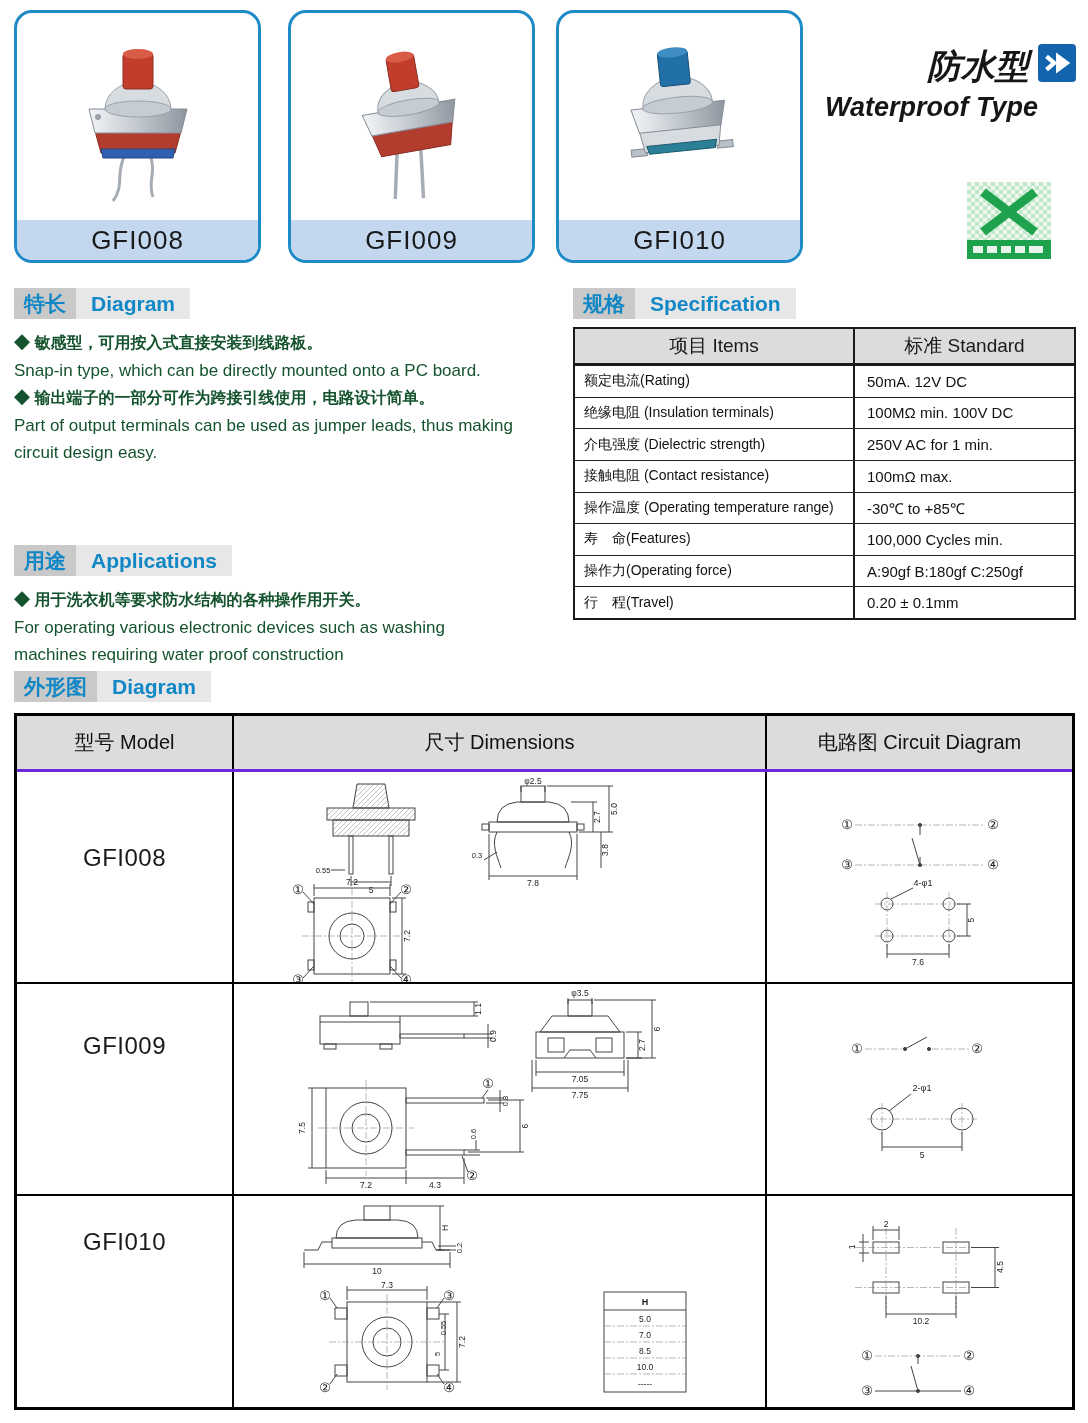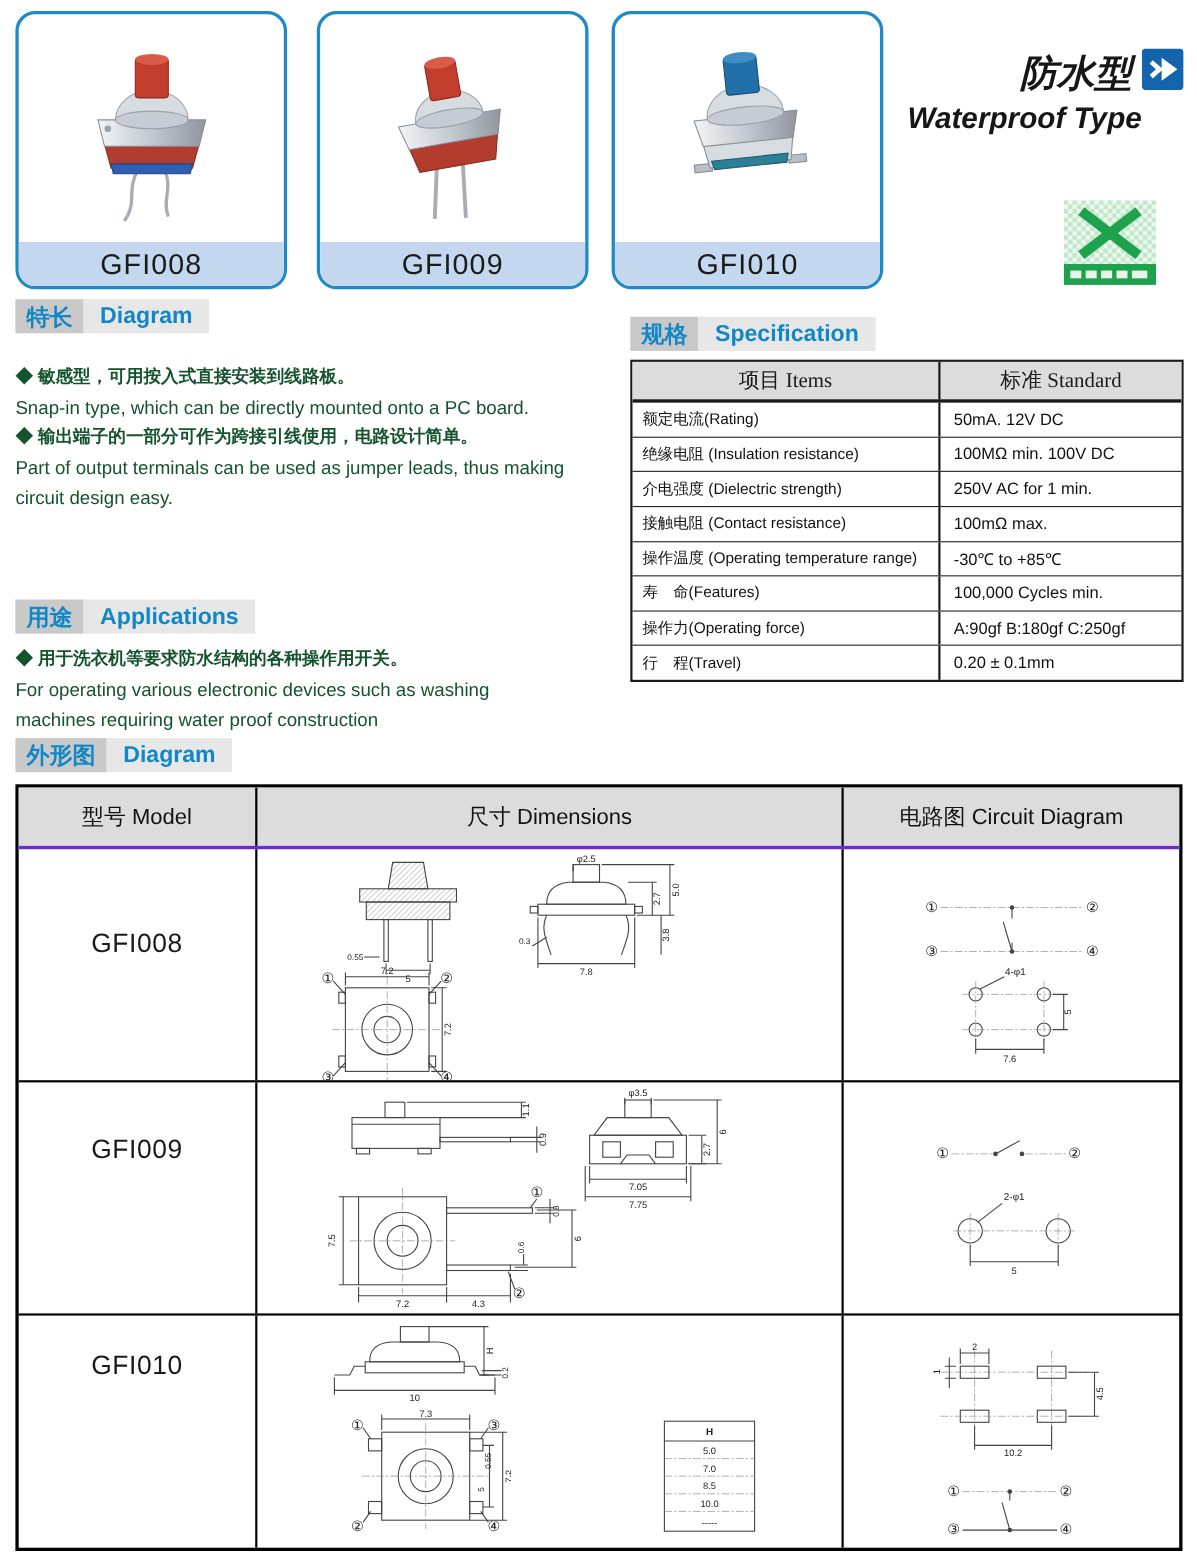--- a/index.html
+++ b/index.html
@@ -19,35 +19,35 @@
   .wp-icon{width:38px;height:38px;display:block;}
   .wp-row2{position:absolute;top:92px;right:50px;font-size:27px;font-weight:bold;font-style:italic;color:#161616;}
   .logo{position:absolute;left:967px;top:182px;width:84px;height:77px;}
 
   
   .sh{position:absolute;display:flex;height:31px;}
   .sh .cn{background:#c9c9c9;color:#1287c6;font-weight:bold;font-size:21px;
           display:flex;align-items:center;padding:0 10px;}
   .sh .en{background:#e7e7e7;color:#1287c6;font-weight:bold;font-size:21px;
           display:flex;align-items:center;padding:0 15px;}
-  .sh-features{left:14px;top:272px;}
+  .sh-features{left:14px;top:288px;}
   .sh-spec{left:573px;top:288px;}
   .sh-apps{left:14px;top:545px;}
   .sh-diagram{left:14px;top:671px;}
 
   
   .feat-text{position:absolute;left:14px;top:329px;width:512px;}
   .apps-text{position:absolute;left:14px;top:586px;width:462px;}
   .t-cn{font-size:16px;font-weight:bold;line-height:28px;color:#14532d;}
   .t-en{font-size:17px;line-height:27px;color:#14532d;}
 
   
   .spec{position:absolute;left:573px;top:327px;width:503px;height:293px;
         border:2px solid #1a1a1a;box-sizing:border-box;display:flex;flex-direction:column;}
-  .spec-h{display:flex;height:34px;min-height:34px;background:#dcdcdc;border-bottom:3px solid #1a1a1a;font-family:Liberation Serif, serif;}
+  .spec-h{display:flex;height:34px;min-height:34px;background:#dcdcdc;border-bottom:3px solid #1a1a1a;}
   .spec-h div{display:flex;align-items:center;justify-content:center;font-size:19px;color:#1a1a1a;}
   .spec-c1{width:280px;border-right:2px solid #1a1a1a;box-sizing:border-box;}
   .spec-c2{flex:1;}
   .spec-r{display:flex;flex:1;border-bottom:1px solid #222;}
   .spec-r:last-child{border-bottom:none;}
   .spec-r .spec-c1{display:flex;align-items:center;padding-left:9px;font-size:14px;justify-content:flex-start;}
   .spec-r .spec-c2{display:flex;align-items:center;padding-left:12px;font-size:15px;}
 
   
   .dt{position:absolute;left:14px;top:713px;width:1061px;height:697px;border:3px solid #000;
@@ -202,21 +202,21 @@
   <div class="spec">
     <div class="spec-h">
       <div class="spec-c1">项目 Items</div>
       <div class="spec-c2">标准 Standard</div>
     </div>
     <div class="spec-r">
       <div class="spec-c1">额定电流(Rating)</div>
       <div class="spec-c2">50mA. 12V DC</div>
     </div>
     <div class="spec-r">
-      <div class="spec-c1">绝缘电阻 (Insulation resistance)</div>
+      <div class="spec-c1">绝缘电阻 (Insulation terminals)</div>
       <div class="spec-c2">100MΩ min. 100V DC</div>
     </div>
     <div class="spec-r">
       <div class="spec-c1">介电强度 (Dielectric strength)</div>
       <div class="spec-c2">250V AC for 1 min.</div>
     </div>
     <div class="spec-r">
       <div class="spec-c1">接触电阻 (Contact resistance)</div>
       <div class="spec-c2">100mΩ max.</div>
     </div>

